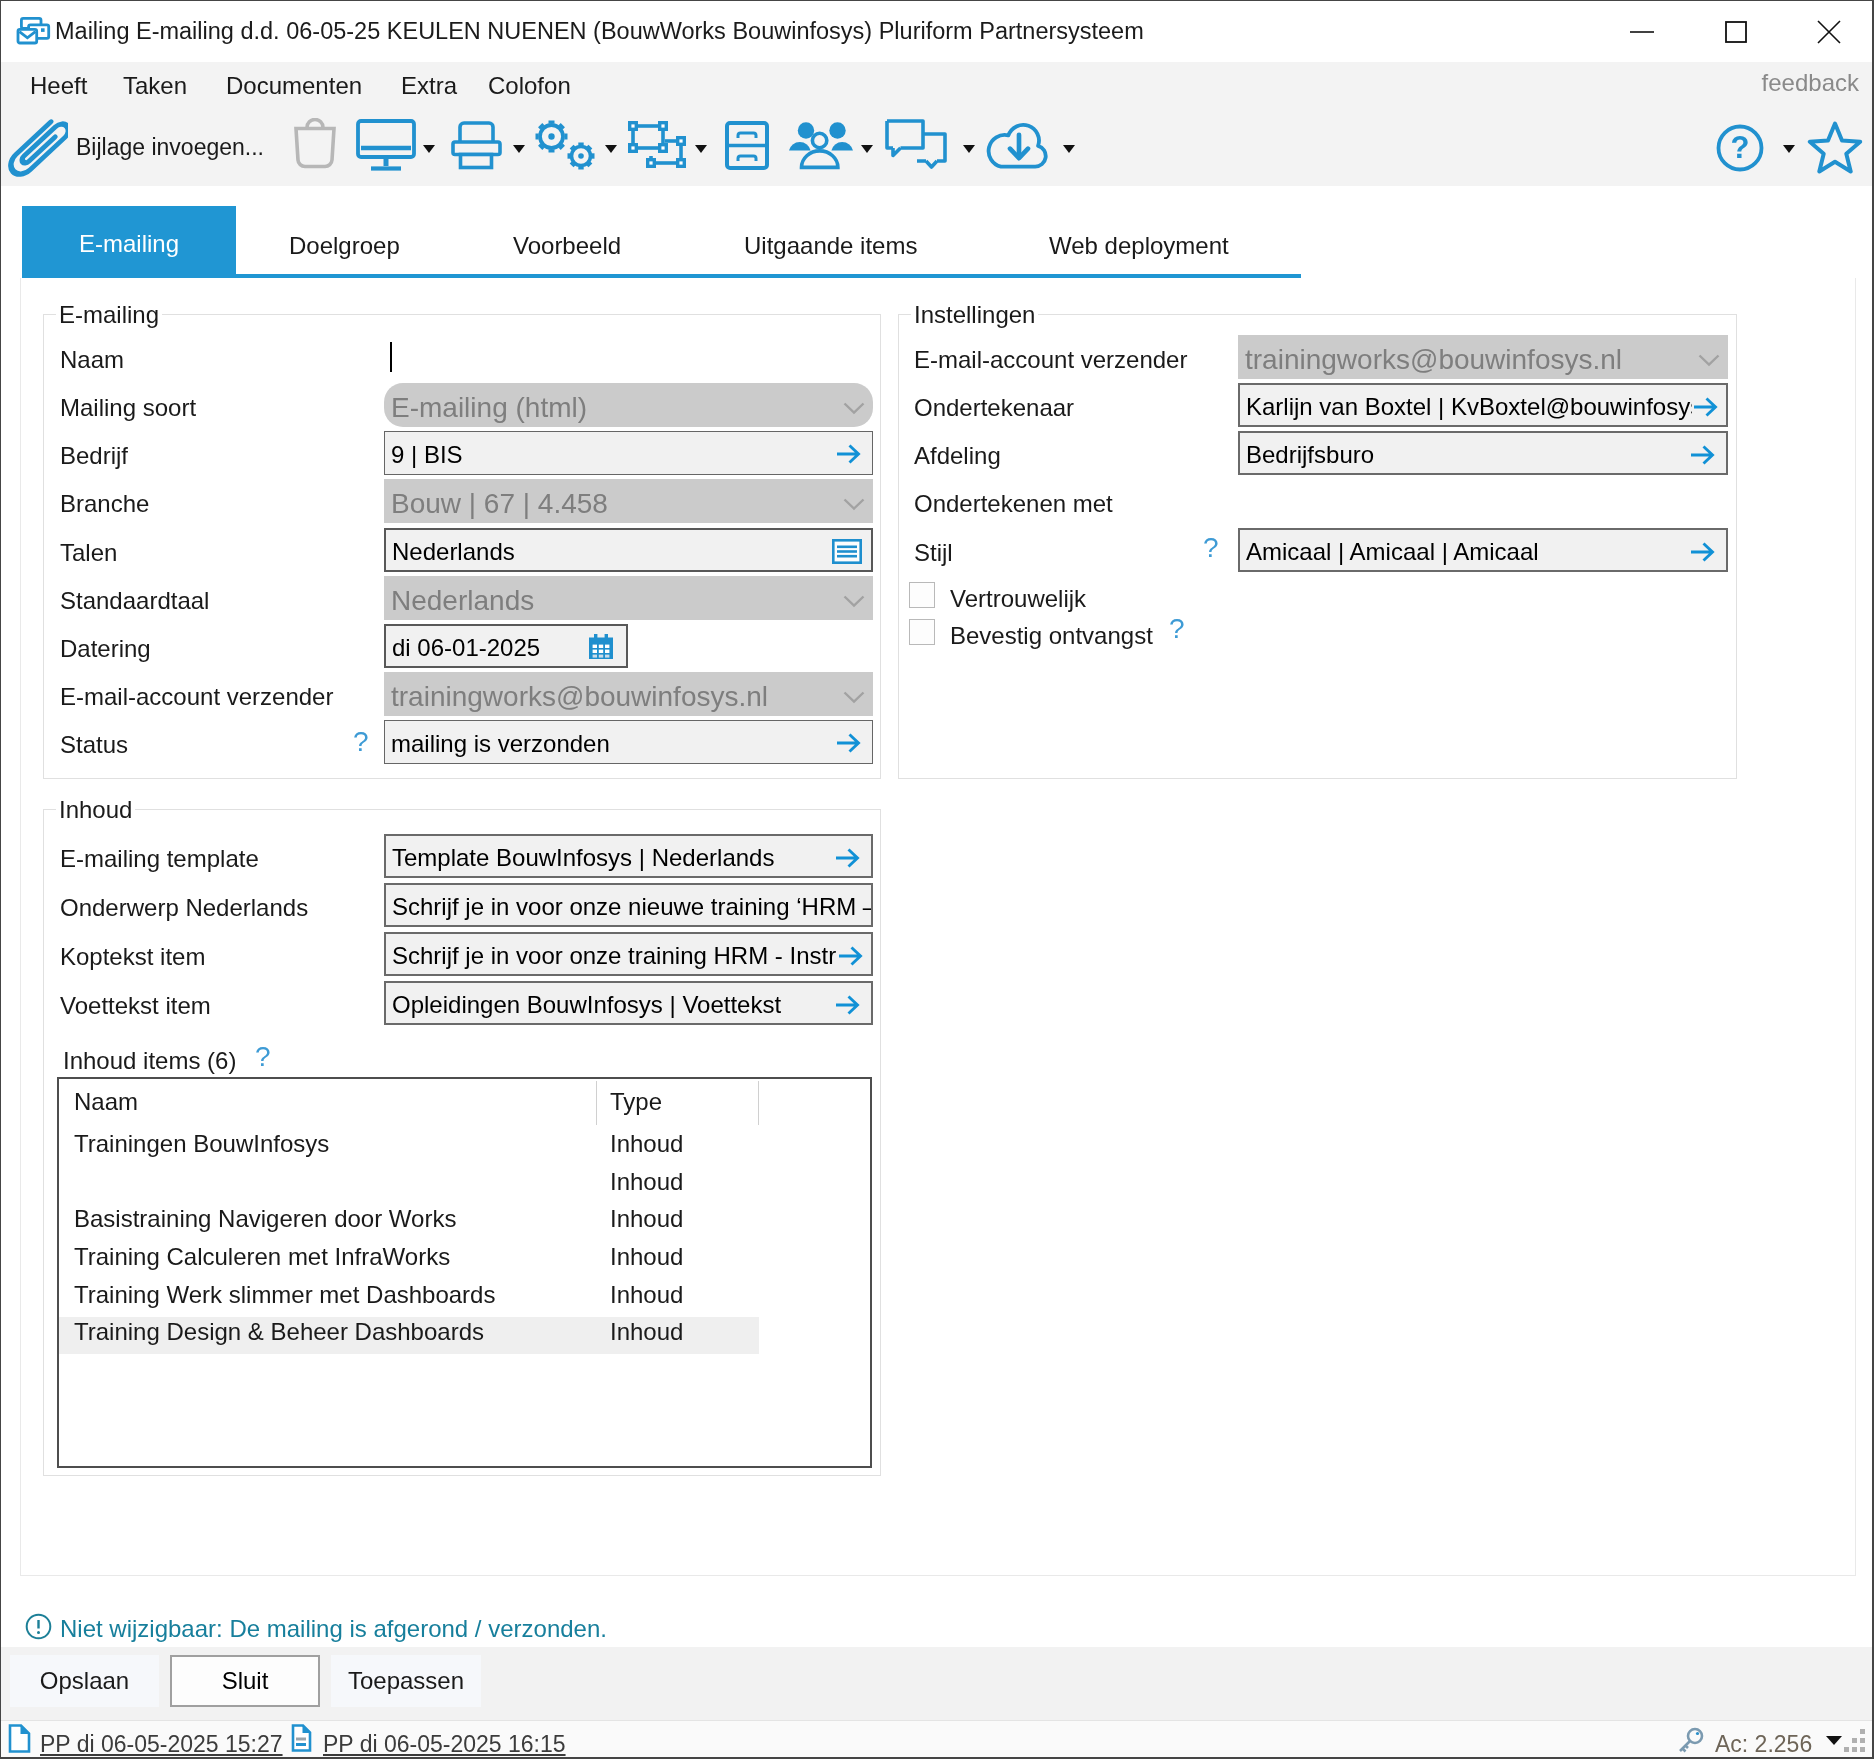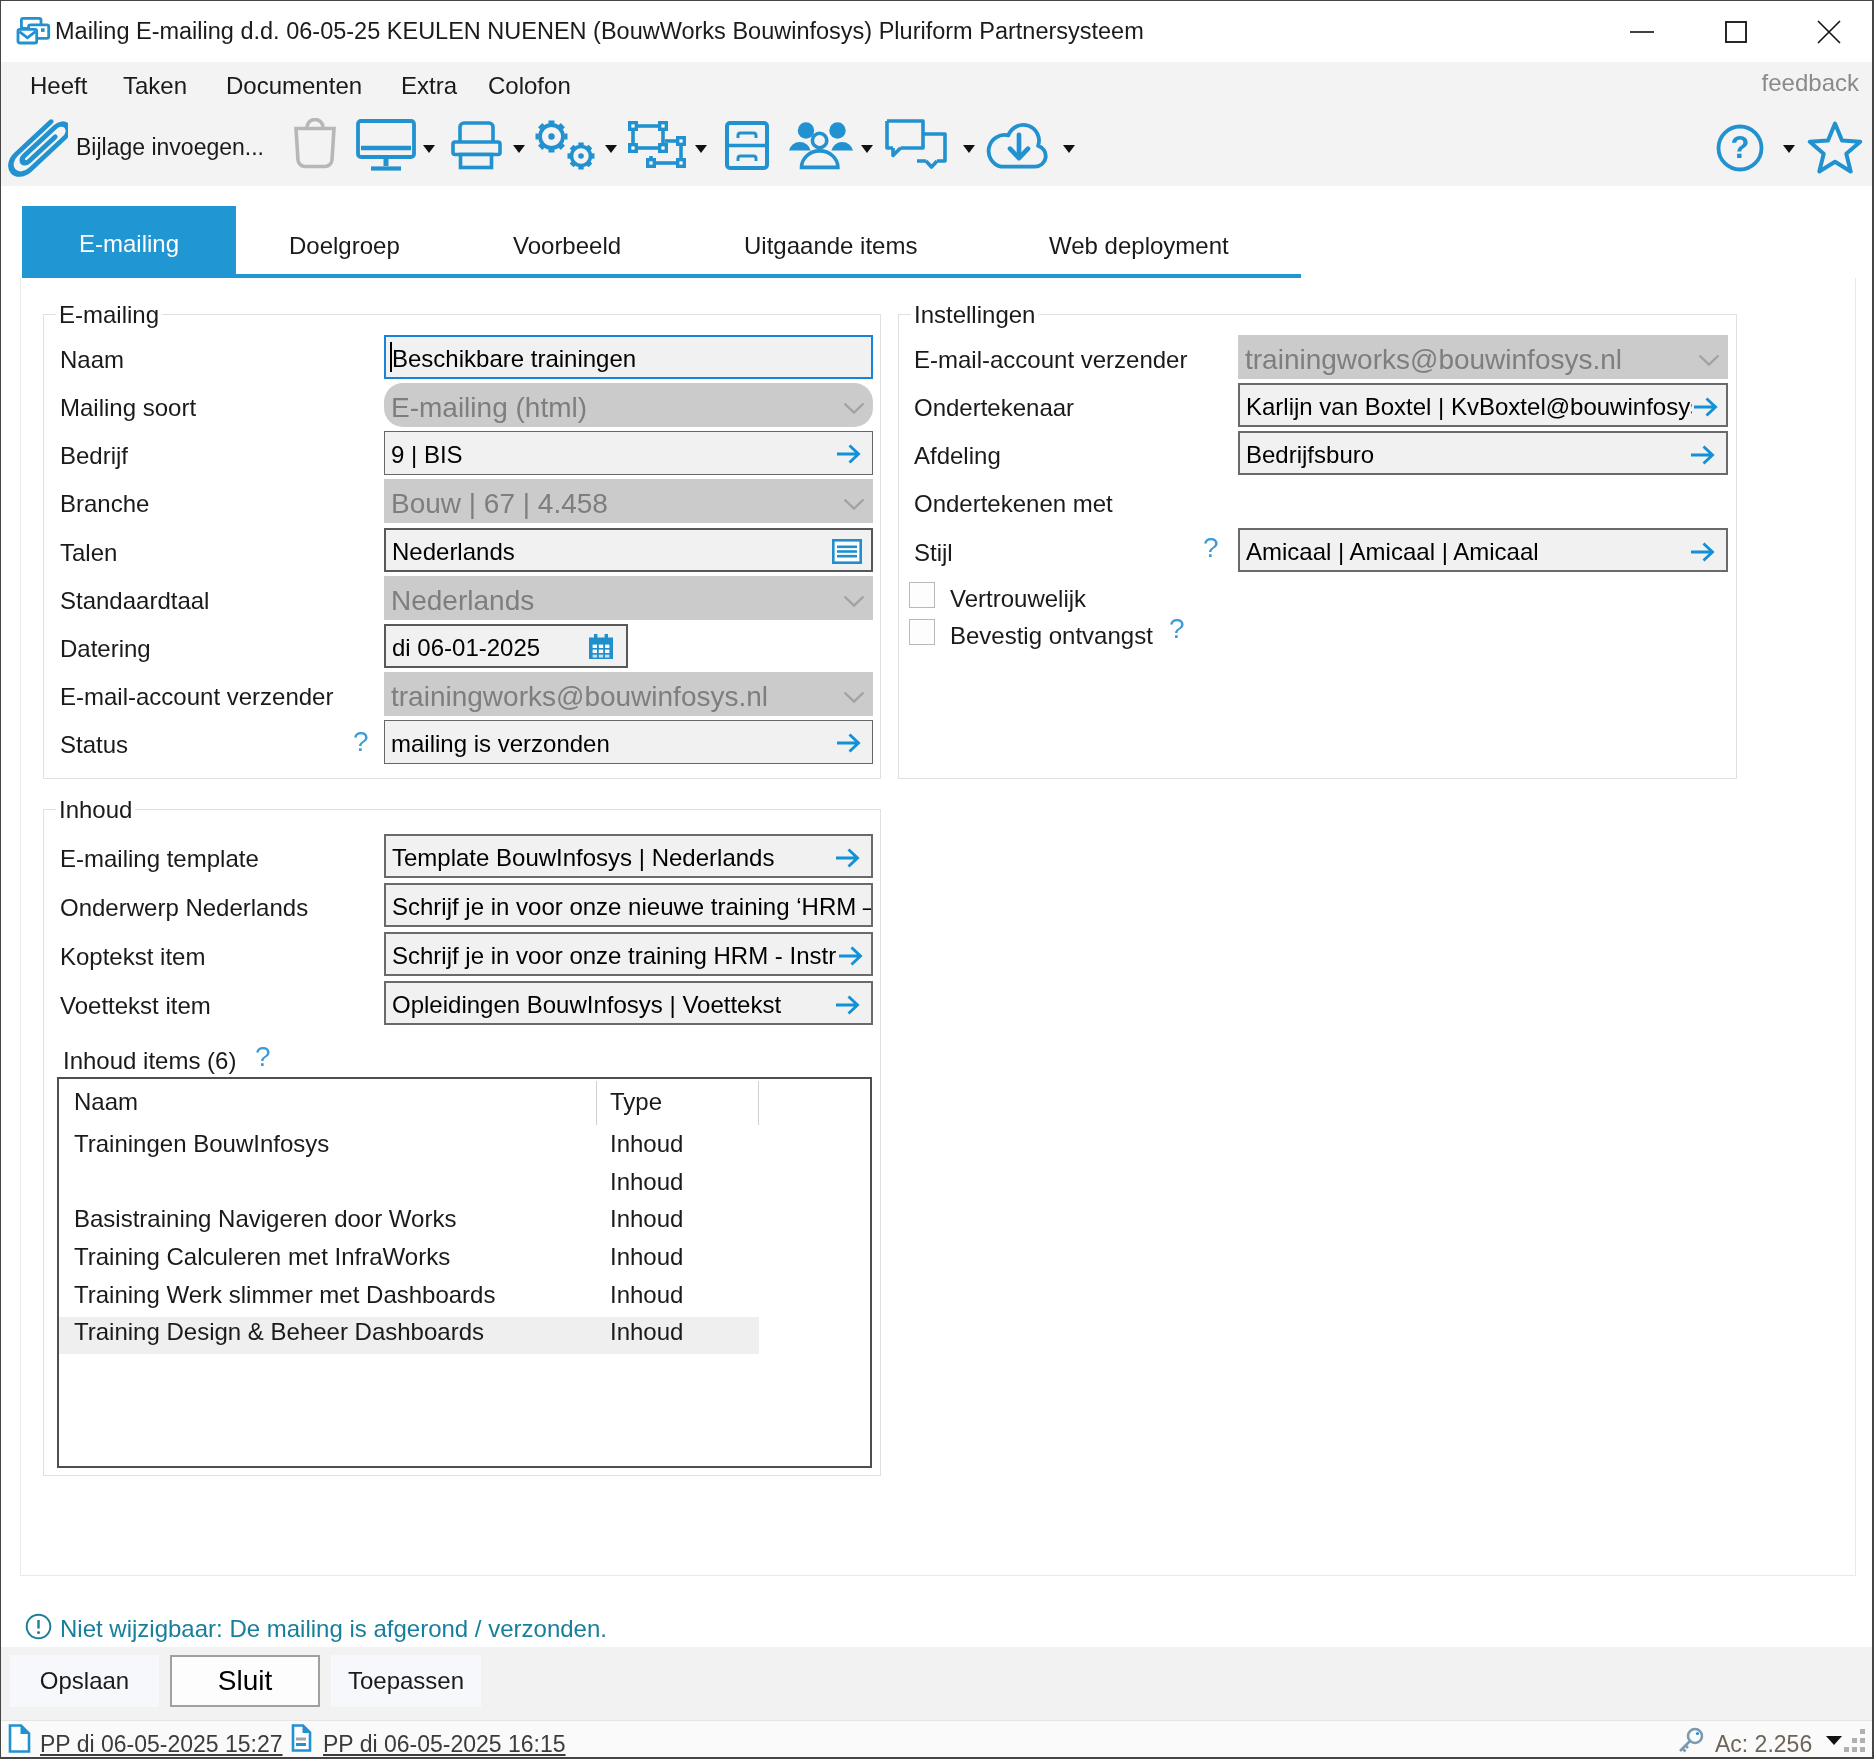--- a/index.html
+++ b/index.html
@@ -237,23 +237,20 @@
 <div class="tabtxt" style="left:512px;">Voorbeeld</div>
 <div class="tabtxt" style="left:743px;">Uitgaande items</div>
 <div class="tabtxt" style="left:1048px;">Web deployment</div>
 <div id="tabline"></div>
 <div id="panel"></div>
 
 <div class="group" style="left:42px; top:313px; width:838px; height:465px;">
   <div class="legend">E-mailing</div>
 </div>
 <div class="txt" style="left:59px; top:345px;">Naam</div>
-<div class="fld focus" style="left:383px; top:334px; width:489px;">
-      <span class="t" style="top:8px;">Beschikbare trainingen</span>
-    </div>
 <div class="abs" style="left:389px; top:341px; width:1.5px; height:30px; background:#000;"></div>
 
 <div class="txt" style="left:59px; top:393px;">Mailing soort</div>
 <div class="dis" style="left:383px; top:382px; width:489px;border-radius:19px;">
       <span class="t">E-mailing (html)</span>
   <svg class="abs" style="right:8px; top:19px;" width="22" height="13" viewBox="0 0 22 13">
         <path d="M1.5 1.5 L11 10.5 L20.5 1.5" fill="none" stroke="#a2a2a2" stroke-width="2.4"></path>
       </svg>
     </div>
 
@@ -434,21 +431,21 @@
   <circle cx="13.5" cy="13.5" r="11.8" fill="none" stroke="#1c7f97" stroke-width="2"></circle>
   <line x1="13.5" y1="7" x2="13.5" y2="15.5" stroke="#1c7f97" stroke-width="2.4"></line>
   <circle cx="13.5" cy="19.5" r="1.5" fill="#1c7f97"></circle>
 </svg>
 <div class="abs" style="left:59px; top:1614px; font-size:24px; color:#177f9c;">Niet wijzigbaar: De mailing is afgerond / verzonden.</div>
 
 <div class="abs" style="left:0px; top:1646px; width:1871px; height:73px; background:#f2f2f2;">
   <div class="abs" style="left:9px; top:8px; width:149px; height:52px; background:#f6f8fb;"></div>
   <div class="abs" style="left:9px; top:8px; width:149px; height:52px; text-align:center; font-size:24px; color:#1a1a1a; line-height:52px;">Opslaan</div>
   <div class="abs" style="left:169px; top:8px; width:150px; height:52px; background:#fdfdfd; border:2px solid #a0a0a0;"></div>
-  <div class="abs" style="left:169px; top:8px; width:150px; height:52px; text-align:center; font-size:28px; color:#000; line-height:52px;">Sluit</div>
+  <div class="abs" style="left:169px; top:8px; width:150px; height:52px; text-align:center; font-size:24px; color:#000; line-height:52px;">Sluit</div>
   <div class="abs" style="left:330px; top:8px; width:150px; height:52px; background:#f6f8fb;"></div>
   <div class="abs" style="left:330px; top:8px; width:150px; height:52px; text-align:center; font-size:24px; color:#1a1a1a; line-height:52px;">Toepassen</div>
 </div>
 
 <div class="abs" style="left:0px; top:1719px; width:1871px; height:38px; background:#fafafa; border-top:1px solid #e4e4e4;">
   <svg class="abs" style="left:7px; top:3px;" width="23" height="29" viewBox="0 0 23 29">
     <path d="M2 1.5 H13 L21 9.5 V27.5 H2 Z" fill="#fff" stroke="#2191cf" stroke-width="2.6"></path>
     <path d="M12.5 1 L21.5 10 H12.5 Z" fill="#2191cf"></path>
   </svg>
   <div class="abs" style="left:39px; top:10px; font-size:23px; color:#3b3b3b; text-decoration:underline;">PP di 06-05-2025 15:27</div>

